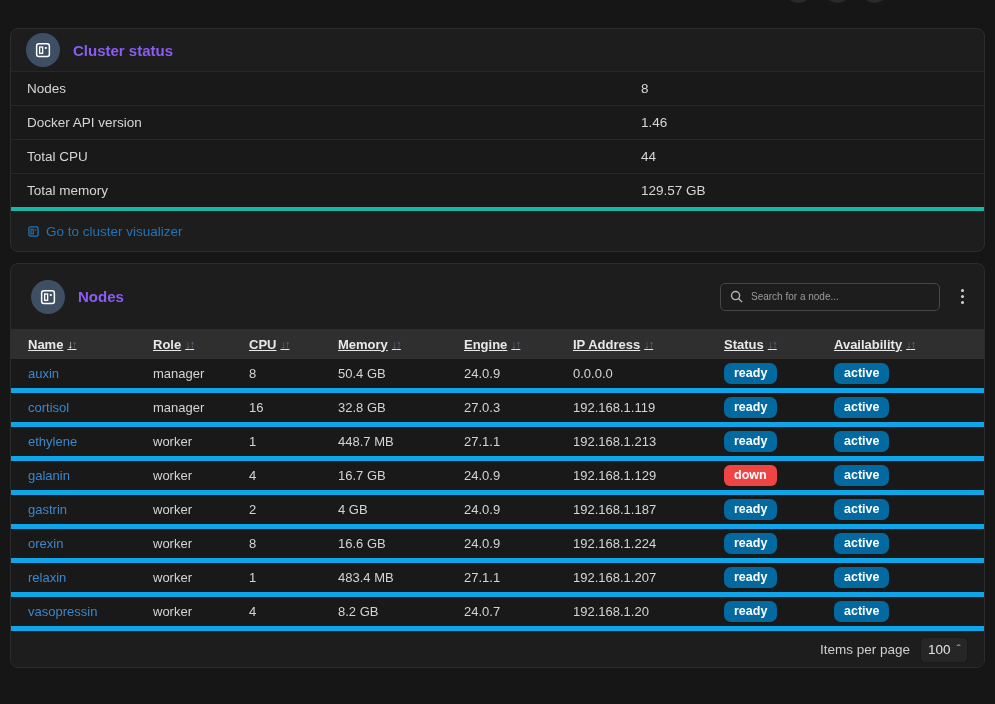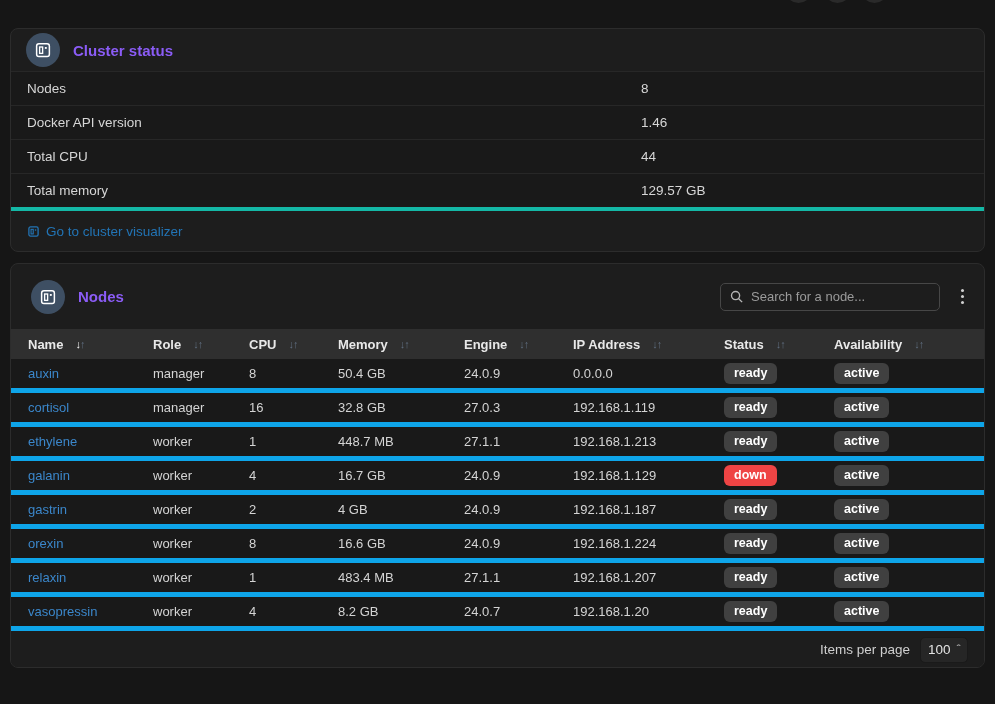--- a/index.html
+++ b/index.html
@@ -56,21 +56,21 @@
     color:#2274b5; font-size:13.5px; text-decoration:none;
     display:inline-flex; align-items:center; gap:6px; cursor:pointer;
   }
 
   
   .header-right { margin-left:auto; display:flex; align-items:center; gap:12px; }
   .search-wrap { position:relative; }
   .search-input {
     width:220px; height:28px; background:transparent;
     border:1px solid #474747; border-radius:5px;
-    color:#e0e0e0; font-size:13px; padding:0 8px 0 30px;
+    color:#e0e0e0; font-size:10px; padding:0 8px 0 30px;
     font-family:"Liberation Sans", sans-serif;
     outline:none;
   }
   .search-input::placeholder { color:#9a9a9a; }
   .search-icon { position:absolute; left:9px; top:6px; }
   .kebab {
     width:20px; height:28px; display:flex; flex-direction:column;
     align-items:center; justify-content:center; gap:3px;
     background:none; border:none; cursor:pointer;
   }
@@ -80,37 +80,37 @@
   .tbl-grid {
     display:grid;
     grid-template-columns:125px 96px 89px 126px 109px 151px 110px 1fr;
     align-items:center;
     padding-left:17px;
   }
   .tbl-head {
     height:30px; background:#2f2f2f;
     font-size:13px; font-weight:bold; color:#e8e8e8;
   }
-  .th { display:flex; align-items:center; gap:10px; cursor:pointer; }
+  .th { display:flex; align-items:center; gap:2px; cursor:pointer;text-decoration:underline; }
   .sort-arrows { font-size:11px; letter-spacing:-1px; margin-left:2px; }
   .sort-arrows .down, .sort-arrows .up { color:#5e6c7e; }
   .sort-arrows .active { color:#f5f5f5; }
 
   .tbl-row {
     height:34px; background:#191919;
     border-bottom:5px solid #0ea5e9;
     font-size:13px; color:#d4d4d4;
   }
   .node-link { color:#3b87cb; text-decoration:none; cursor:pointer; }
 
   .badge {
     display:inline-block; padding:3px 10px; border-radius:6px;
     font-size:12.5px; font-weight:bold; color:#fff; line-height:1.15;
   }
-  .badge-green { background:#404040; }
+  .badge-green { background:#0369a1;border-radius:7px; }
   .badge-red   { background:#ef4444; }
 
   
   .tbl-footer {
     height:37px; display:flex; align-items:center; justify-content:flex-end;
     gap:10px; padding-right:16px; background:#1d1d1d;
   }
   .ipp-label { font-size:13.5px; color:#cfcfcf;margin-left:20px; }
   .ipp-select {
     min-width:48px; height:26px; background:#262626;

